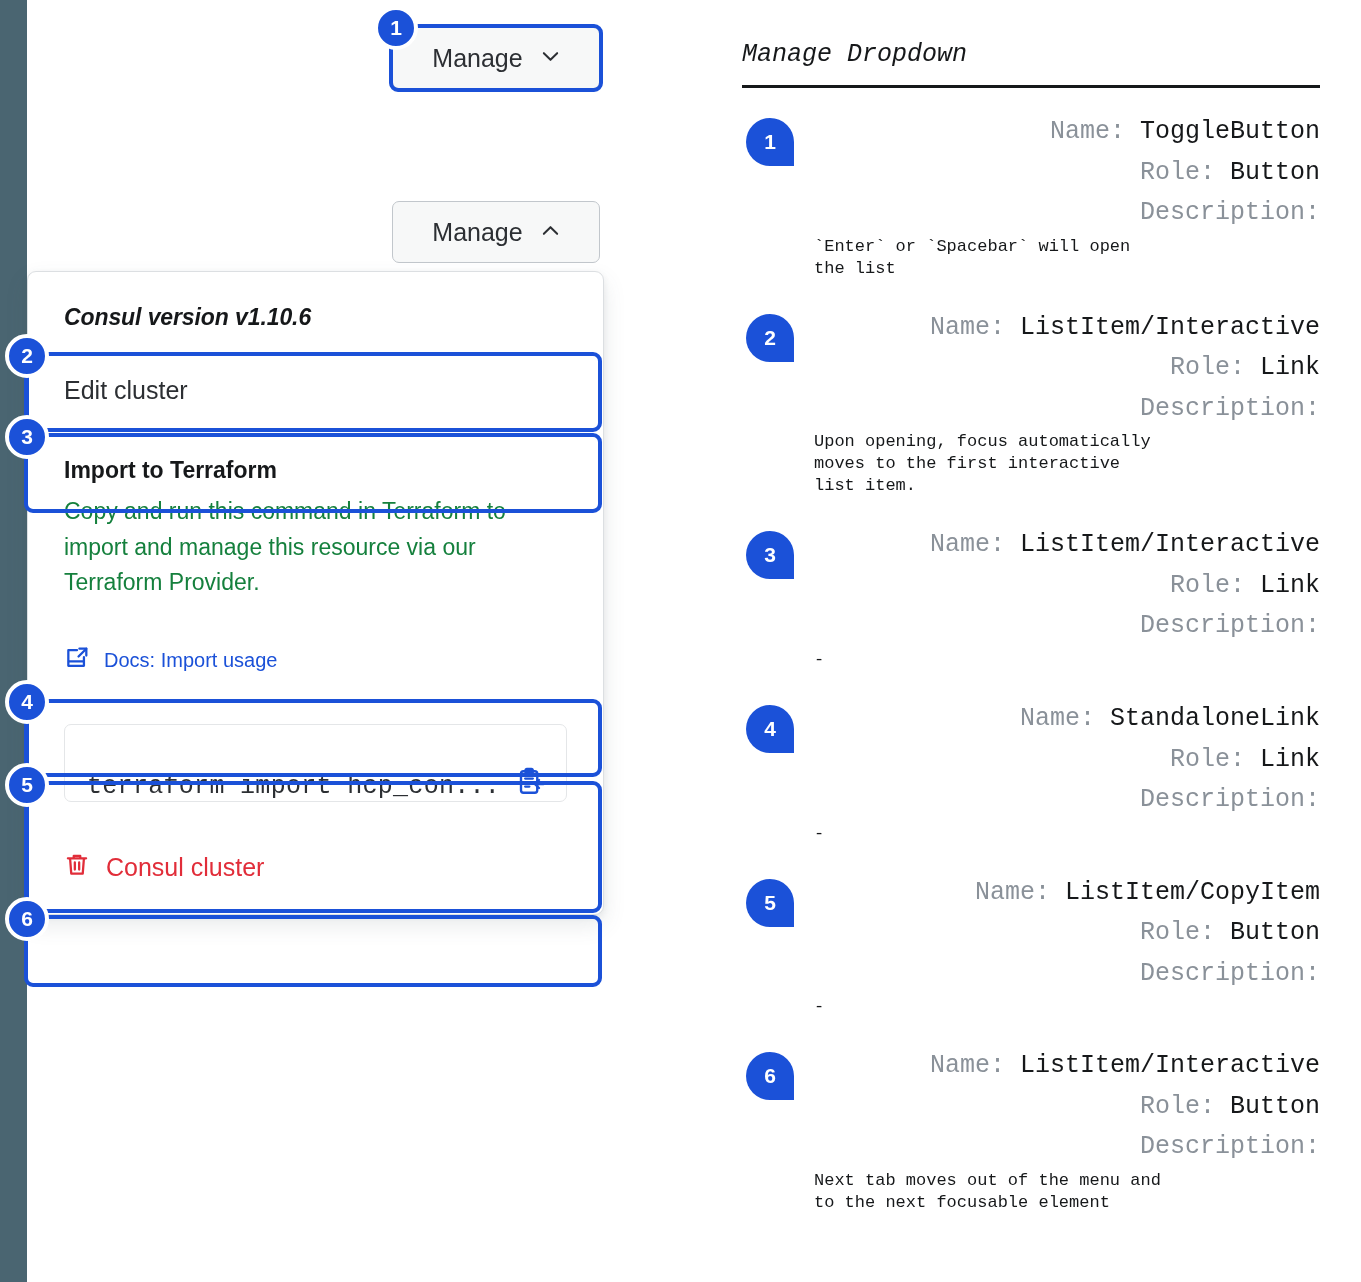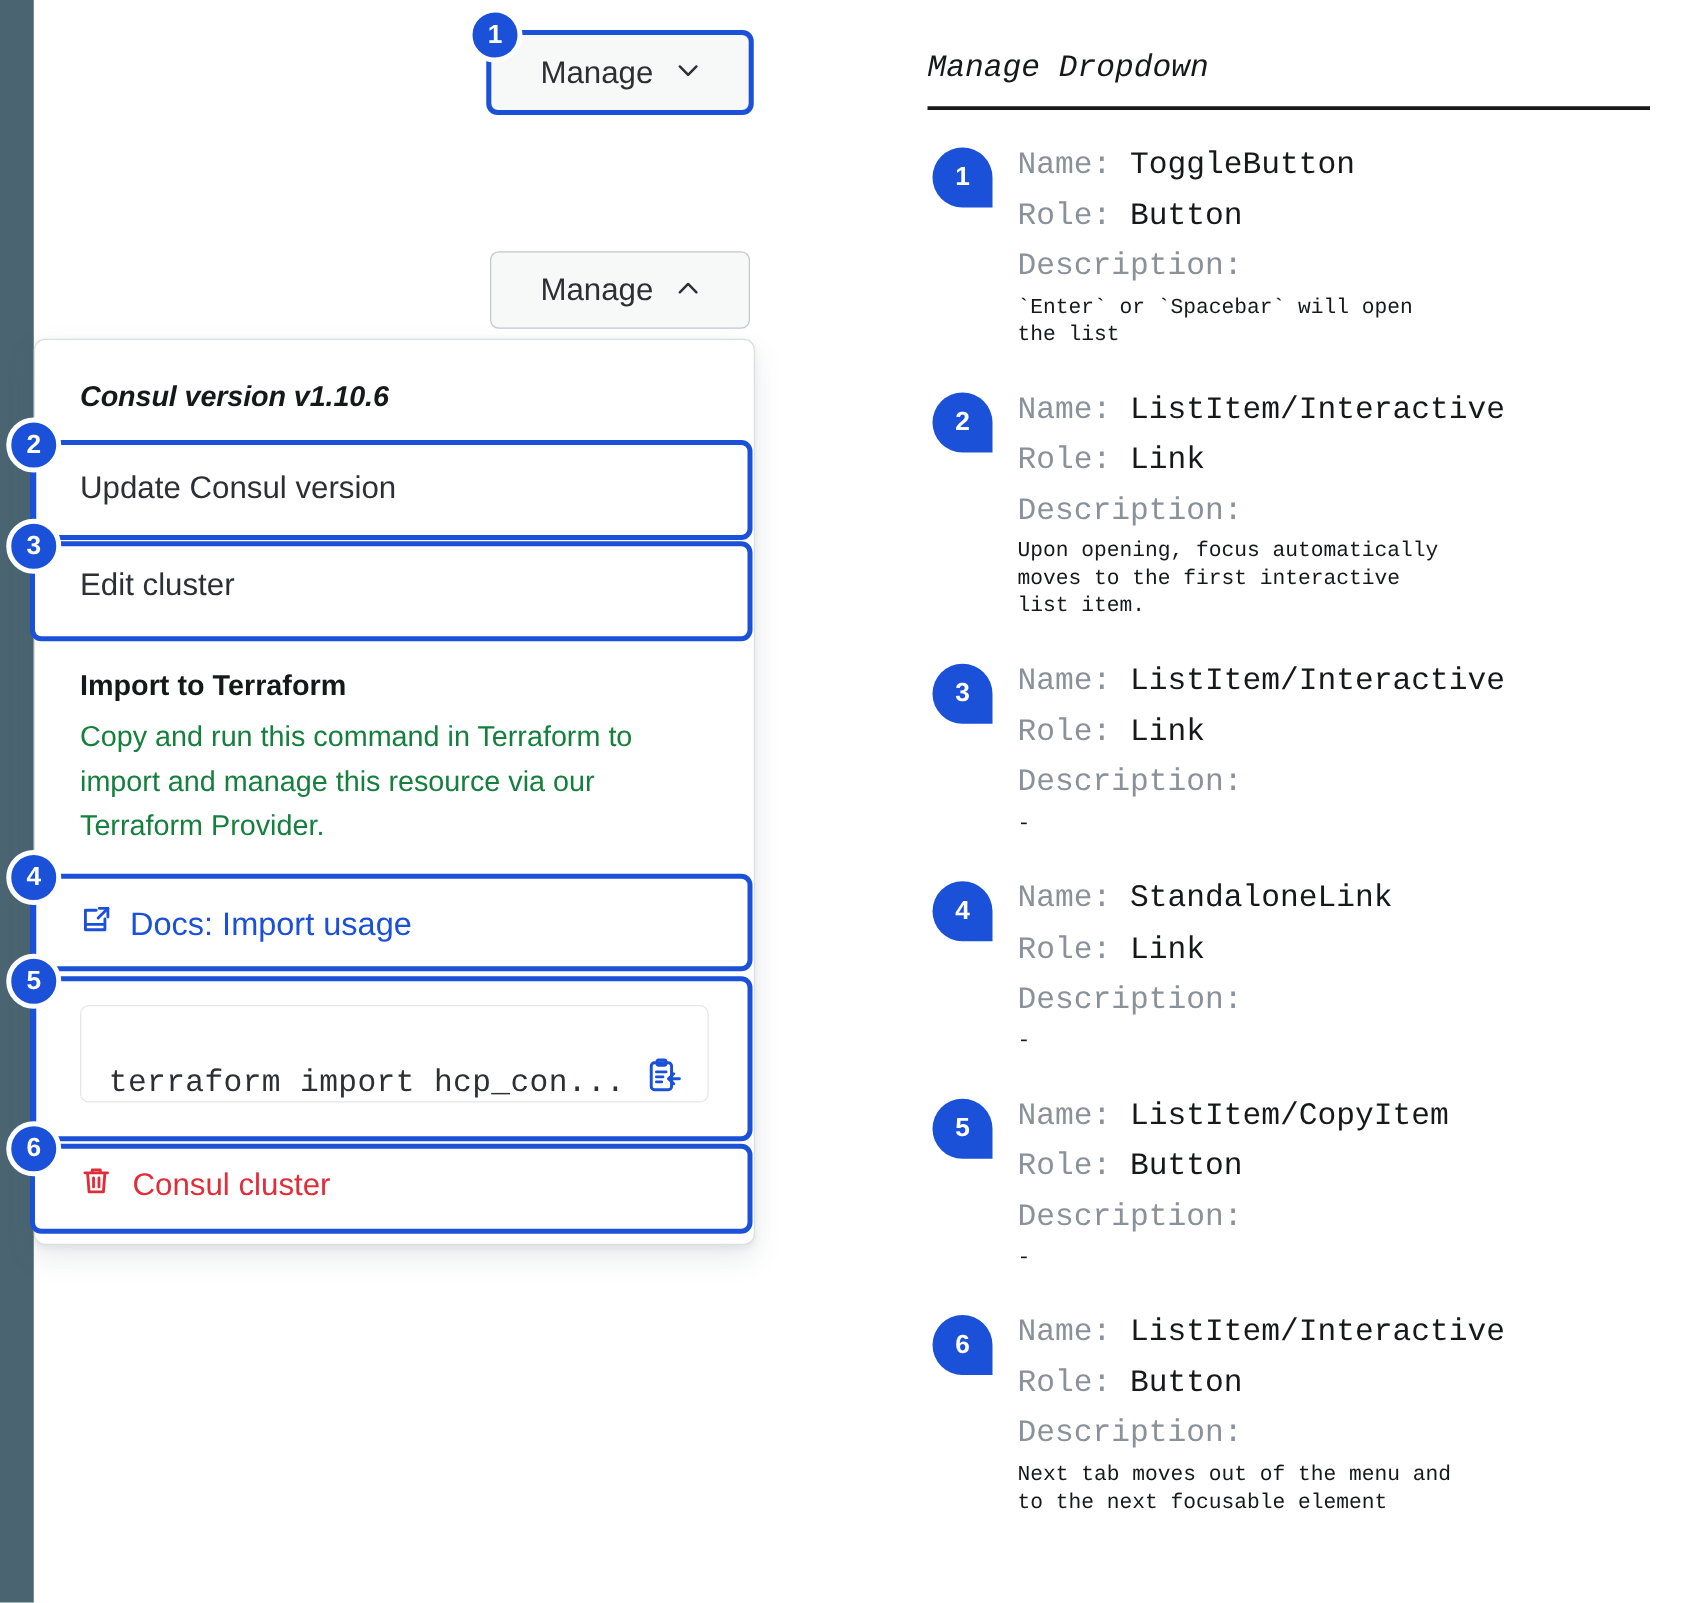--- a/index.html
+++ b/index.html
@@ -94,21 +94,21 @@
   .dd-section-body {
     font-size: 23px;
     color: #15803d;
     line-height: 1.55;
     padding: 10px 52px 22px 36px;
   }
   .dd-link {
     display: flex;
     align-items: center;
     gap: 14px;
-    font-size: 26px;
+    font-size: 20px;
     color: #1b51d8;
     padding: 22px 0 22px 36px;
   }
   .dd-copy-wrap {
     padding: 26px 36px 26px 36px;
   }
   .dd-copy {
     box-sizing: border-box;
     width: 100%;
     height: 78px;
@@ -224,20 +224,21 @@
     font-weight: bold;
     display: flex;
     align-items: center;
     justify-content: center;
   }
   .rp-line {
     font-size: 25px;
     line-height: 1.62;
     color: #16181a;
     white-space: pre-wrap;
+    text-align: right;
   }
   .rp-key { color: #8a9199; }
   .rp-val { color: #16181a; }
   .rp-desc {
     font-size: 17px;
     line-height: 1.3;
     color: #16181a;
     white-space: pre-wrap;
     margin-top: 2px;
   }
@@ -264,21 +265,20 @@
       <svg viewBox="0 0 20 20" width="19" height="19">
           <path d="M3 13.5 L10 6.5 L17 13.5" fill="none" stroke="#2c2f33" stroke-width="2.1" stroke-linecap="round" stroke-linejoin="round"></path>
         </svg>
     </span>
   </div>
 
   <div class="dropdown">
 
     <div class="dd-head">Consul version v1.10.6</div>
 
-    <div class="dd-item">Update Consul version</div>
 
     <div class="dd-item">Edit cluster</div>
 
     <div class="dd-section-title">Import to Terraform</div>
     <div class="dd-section-body">Copy and run this command in Terraform to import and manage this resource via our Terraform Provider.</div>
 
     <div class="dd-link">
       <span>
         <svg viewBox="0 0 24 24" width="26" height="26">
           <path d="M4 4.8 h8 M4 4.8 v14.4 h14.4 v-8" fill="none" stroke="#1b51d8" stroke-width="2.1" stroke-linecap="round" stroke-linejoin="round"></path>

